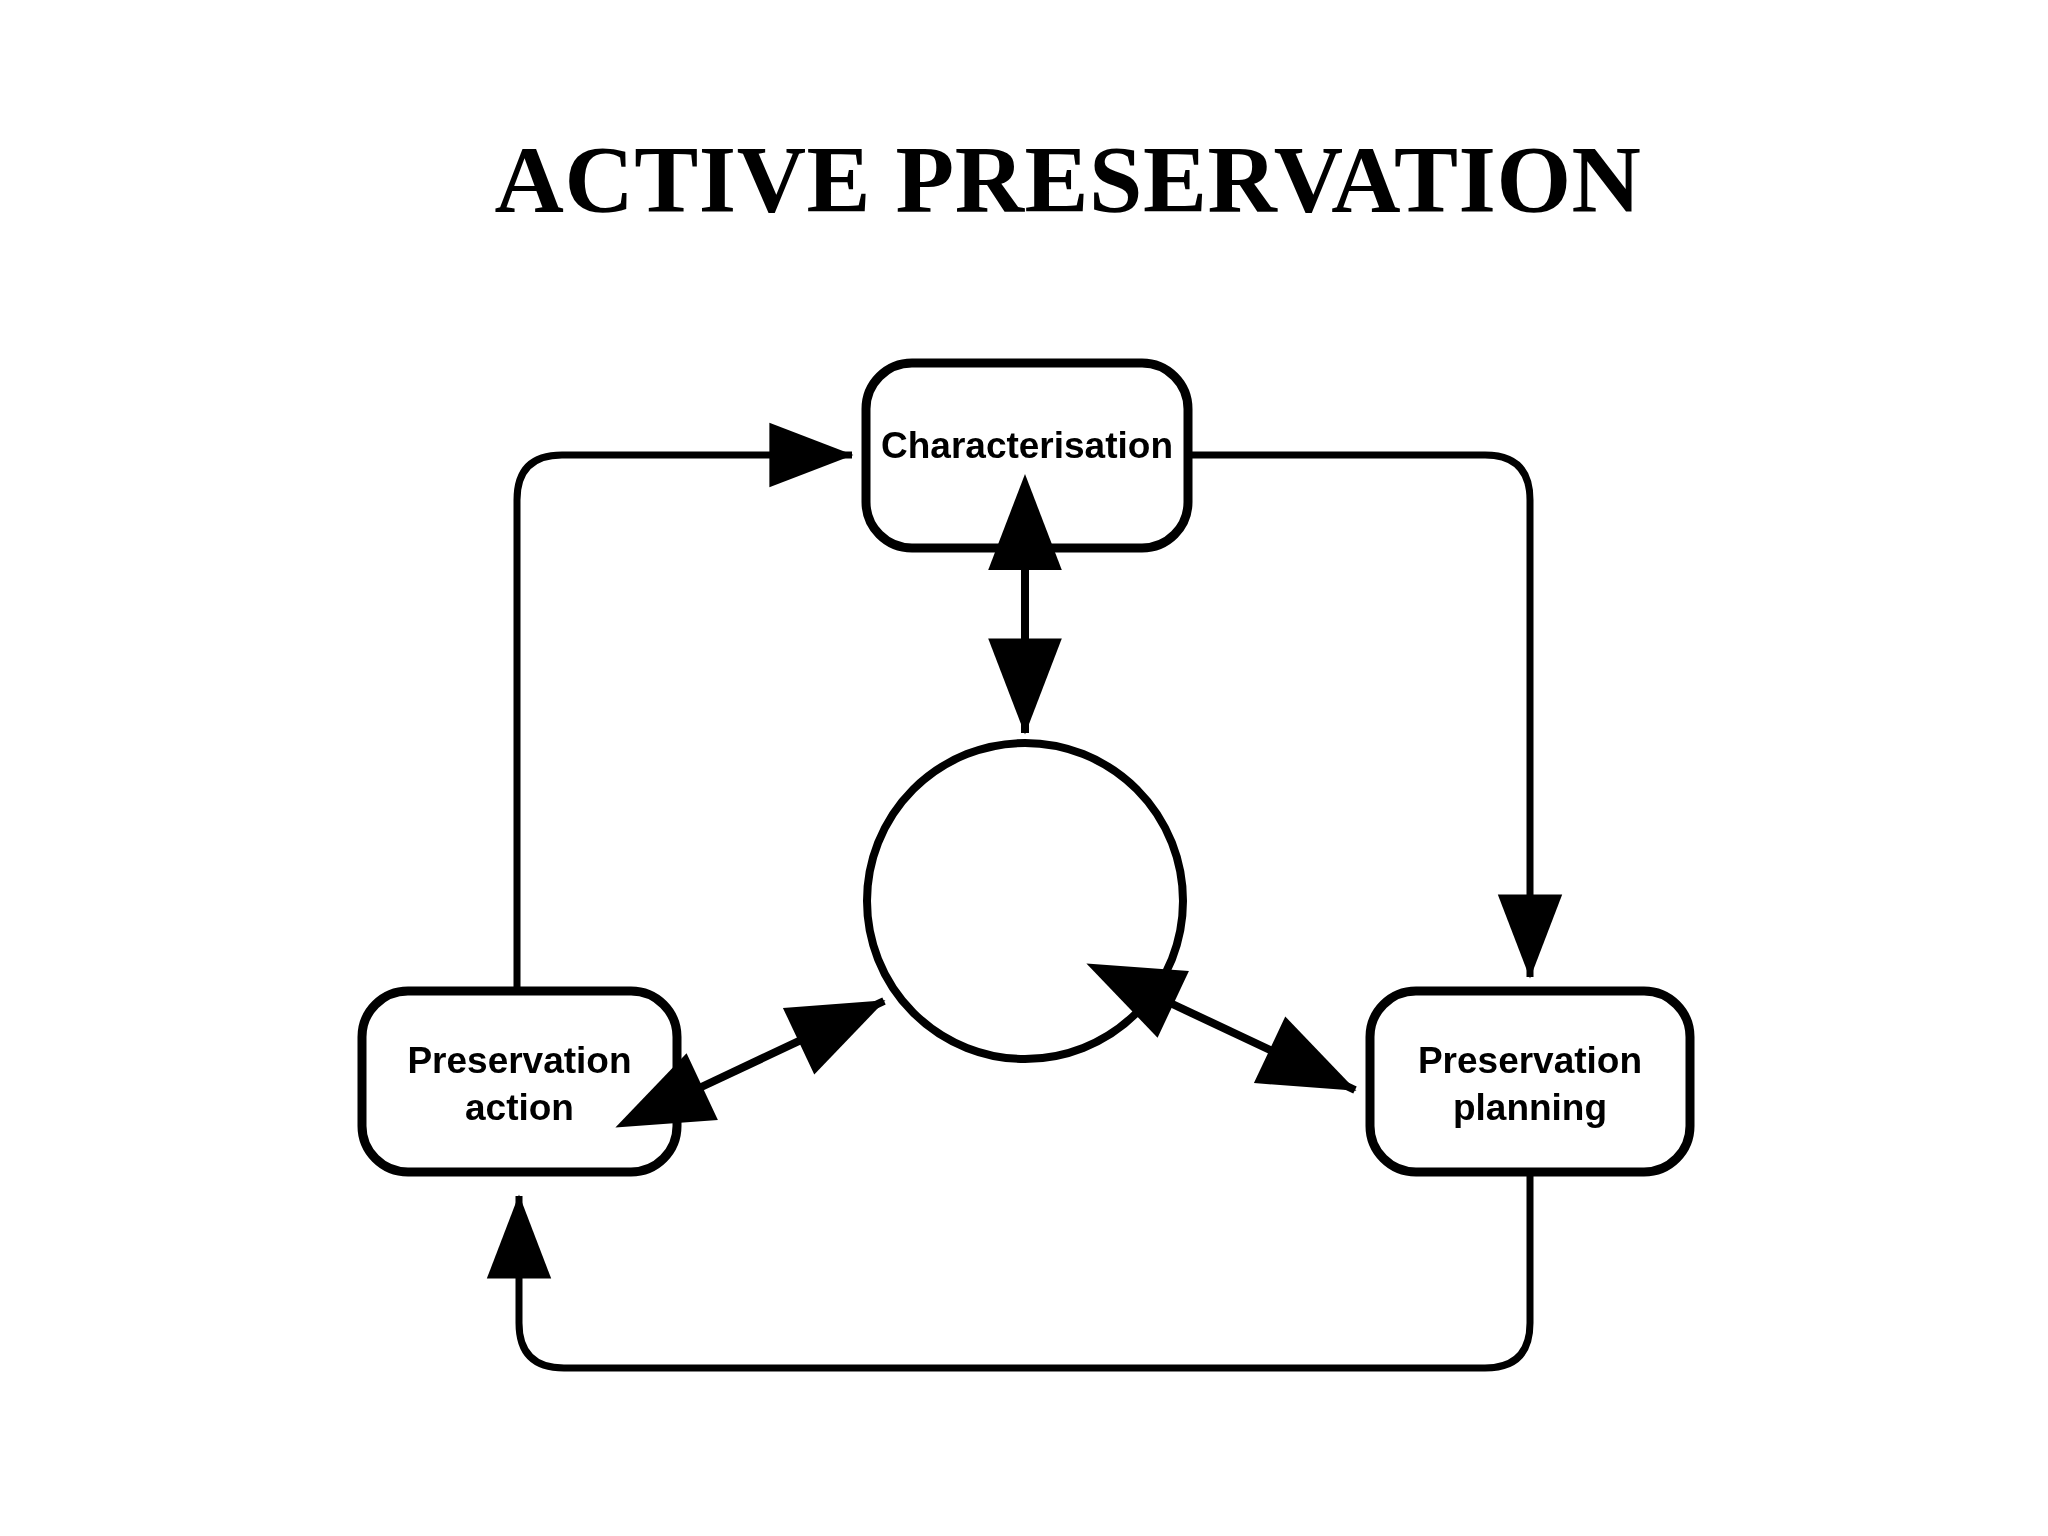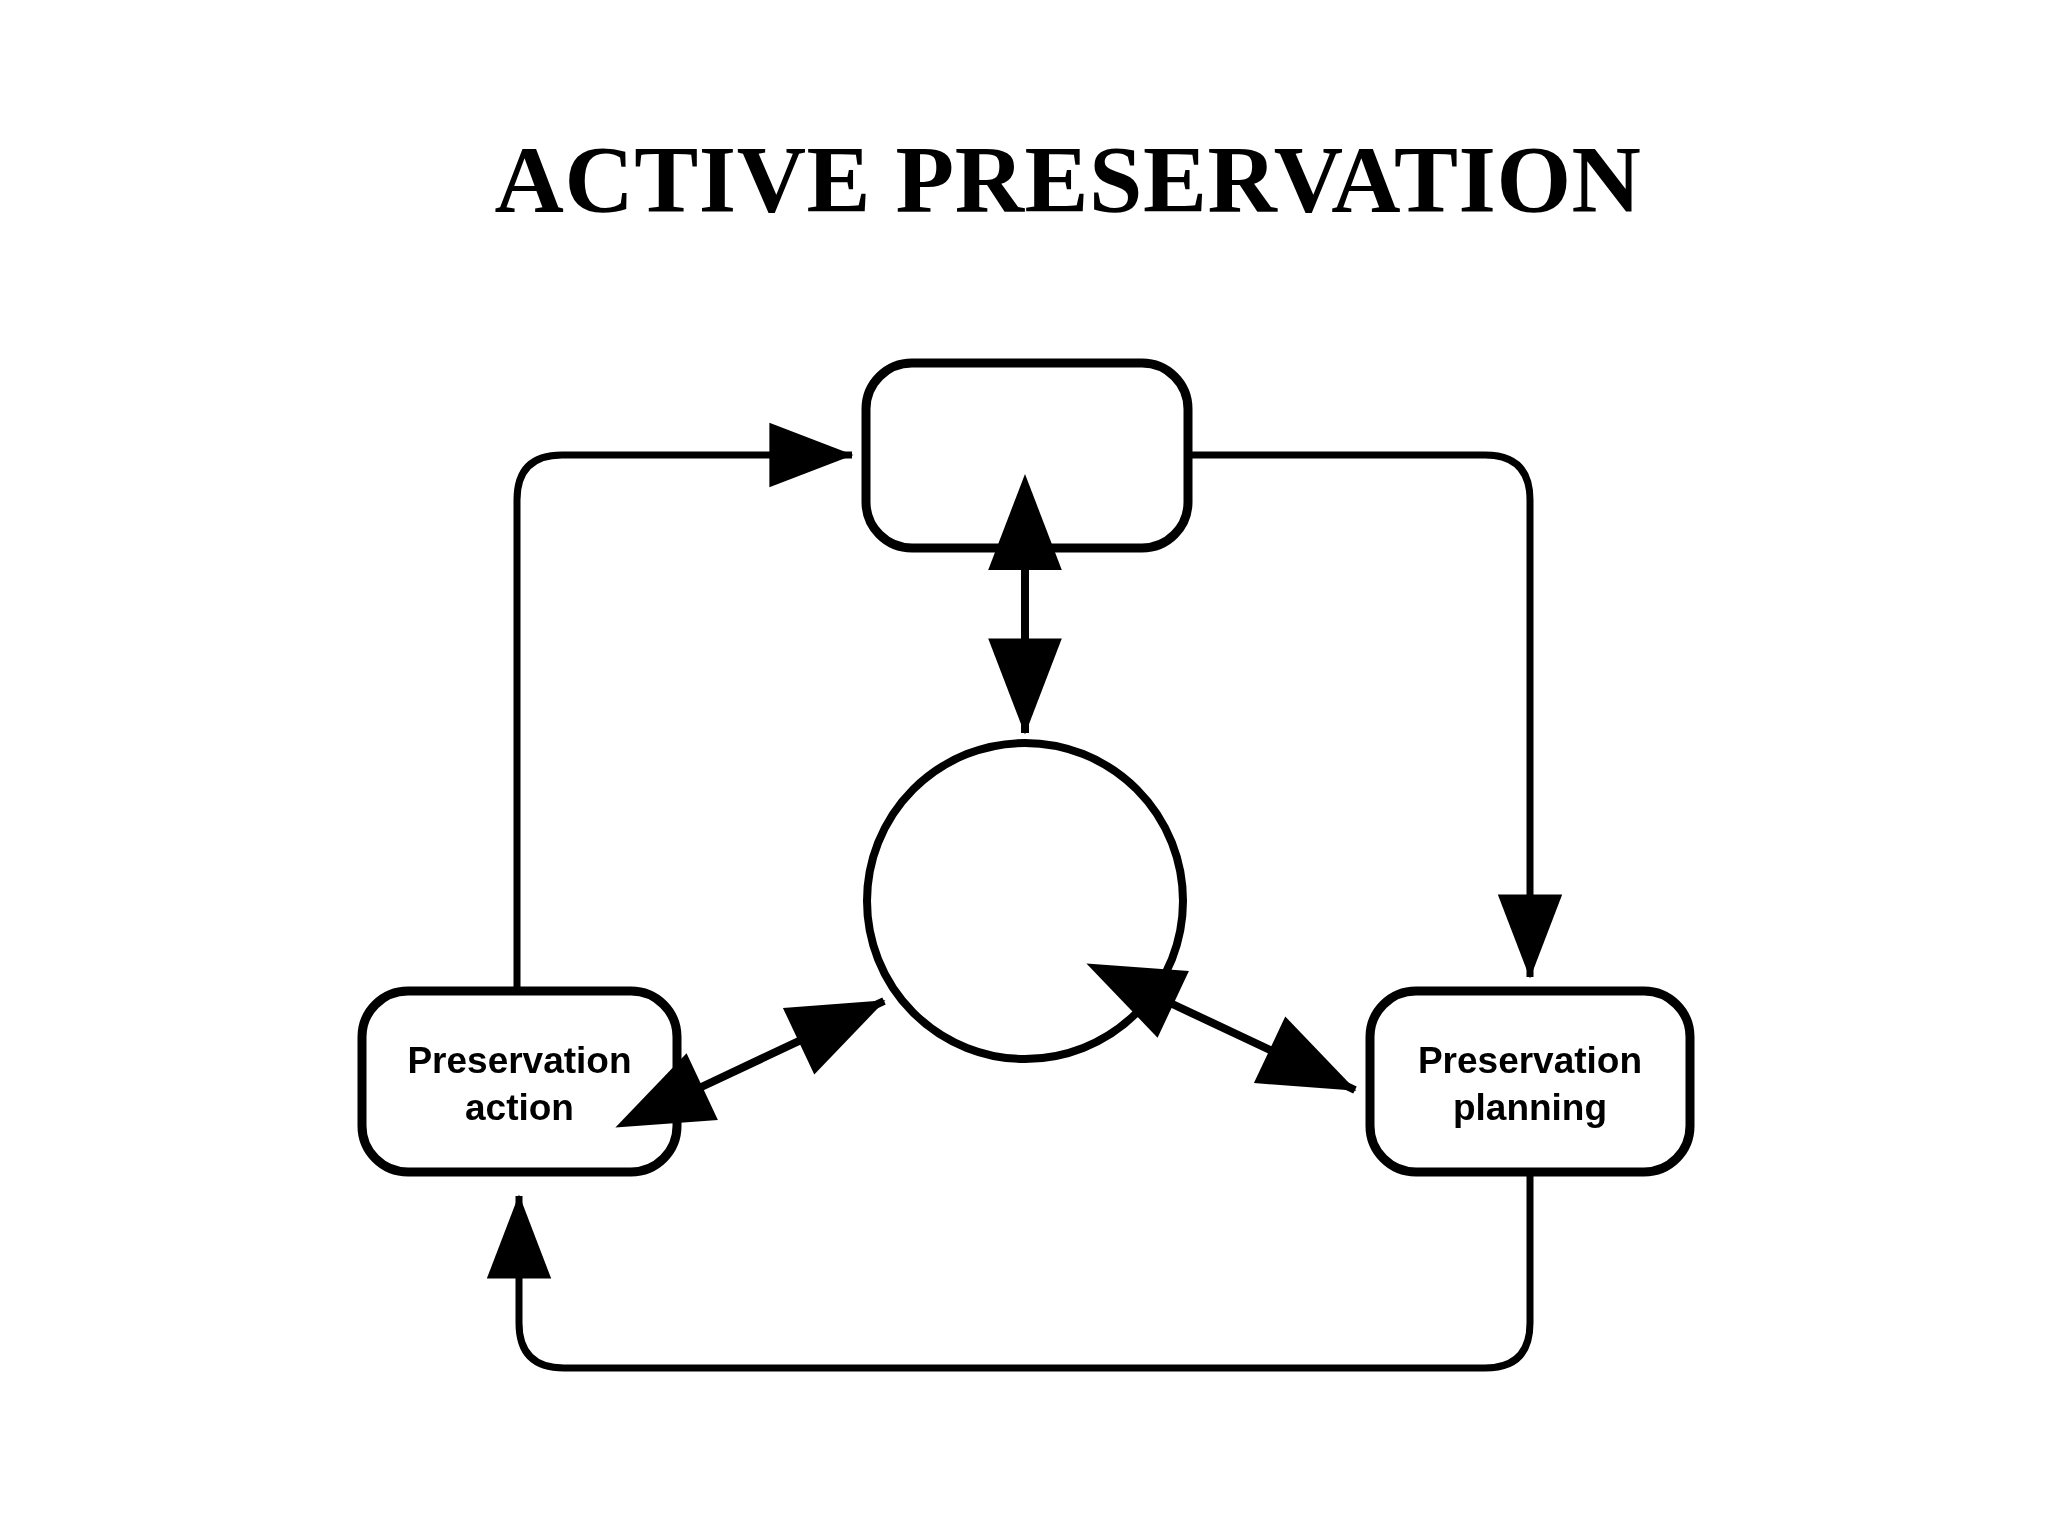--- a/index.html
+++ b/index.html
@@ -112,20 +112,21 @@
 
     <rect x="1370" y="991" width="320" height="181" rx="46" ry="46" fill="#ffffff" stroke="#000000" stroke-width="9"></rect>
 
     <line x1="1025" y1="562" x2="1025" y2="733" stroke="#000000" stroke-width="8" marker-start="url(#arrowStart)" marker-end="url(#arrowEnd)"></line>
 
     <line x1="695" y1="1090" x2="884" y2="1001" stroke="#000000" stroke-width="8" marker-start="url(#arrowStart)" marker-end="url(#arrowEnd)"></line>
 
     <line x1="1166" y1="1001" x2="1355" y2="1090" stroke="#000000" stroke-width="8" marker-start="url(#arrowStart)" marker-end="url(#arrowEnd)"></line>
   </svg>
 
+  <div class="node-label" id="label-characterisation">Characterisation</div>
 
 
   <div class="node-label" id="label-action">Preservation
 action</div>
 
   <div class="node-label" id="label-planning">Preservation
 planning</div>
 
 </div>
 

